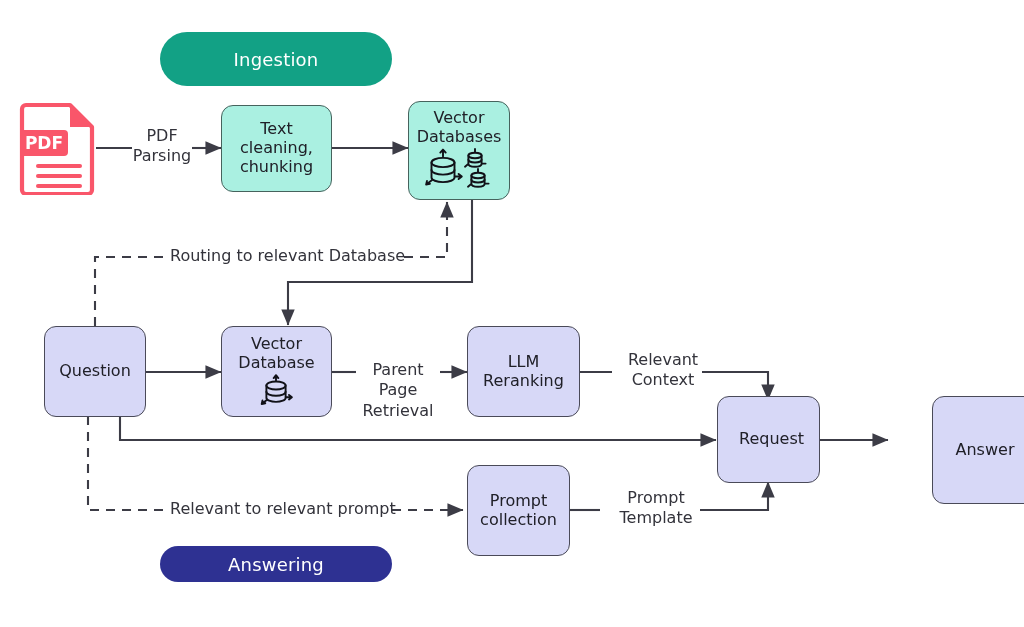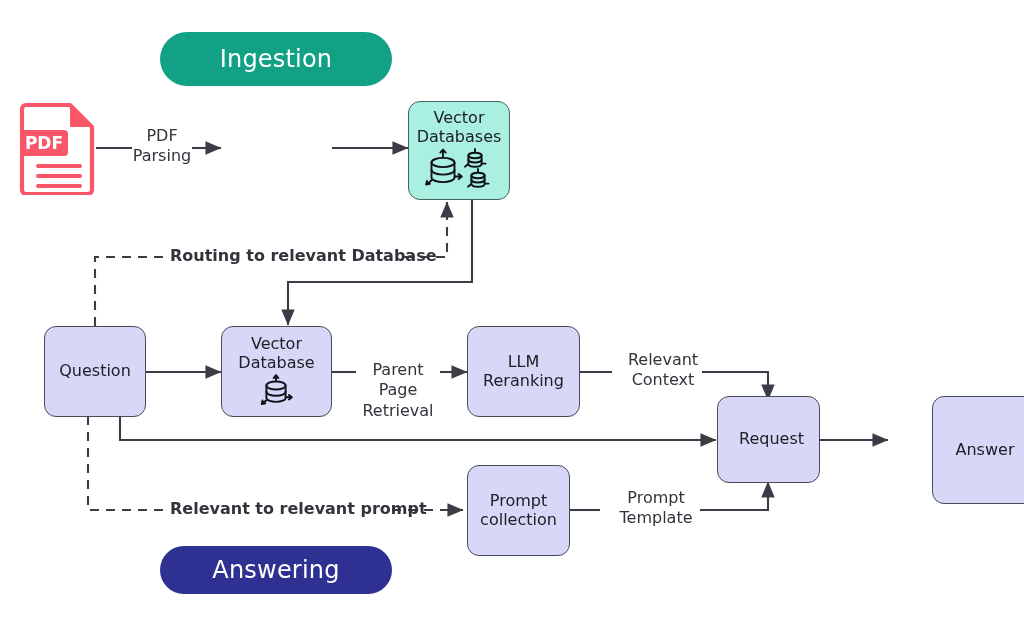--- a/index.html
+++ b/index.html
@@ -2,36 +2,36 @@
 <html><head>
 <meta charset="utf-8">
 <style>
   html,body{margin:0;padding:0;background:#ffffff;}
   body{width:1024px;height:627px;overflow:hidden;
        font-family:"DejaVu Sans","Liberation Sans",sans-serif;}
   #stage{position:relative;width:1024px;height:627px;background:#fff;}
   svg.layer{position:absolute;left:0;top:0;width:1024px;height:627px;}
 
   .pill{position:absolute;display:flex;align-items:center;justify-content:center;
-        border-radius:28px;color:#ffffff;font-size:24px;letter-spacing:.2px;text-align:center;}
+        border-radius:28px;color:#ffffff;font-size:18px;letter-spacing:.2px;text-align:center;}
   .pill.ingestion{background:#12a185;}
   .pill.answering{background:#2e3192;}
 
   .node{position:absolute;box-sizing:border-box;display:flex;flex-direction:column;
         align-items:center;justify-content:center;border-radius:12px;
         border:1.6px solid #4a4a55;font-size:16px;color:#202028;line-height:1.18;
         text-align:center;}
   .node.mint{background:#aaf0e1;border-color:#46635d;}
   .node.lav{background:#d7d8f7;border-color:#4a4a58;}
   .node .ttl{white-space:pre-line;}
   .node .dbwrap{margin-top:2px;line-height:0;}
 
   .elabel{position:absolute;font-size:16px;color:#33333b;line-height:1.28;
           text-align:center;white-space:pre-line;}
-  .dlabel{position:absolute;font-size:16px;color:#33333b;white-space:nowrap;font-weight:bold;}
+  .dlabel{position:absolute;font-size:16px;color:#33333b;white-space:nowrap;}
 
   .pdf{position:absolute;}
 </style>
 </head>
 <body>
 
 <div id="stage">
 
   <svg class="layer" viewBox="0 0 1024 627">
     <defs>
@@ -68,36 +68,41 @@
 
       <path d="M88,416 L88,510 L168,510" stroke-dasharray="9 7"></path>
       <path d="M392,510 L463,510" stroke-dasharray="9 7" marker-end="url(#arw)"></path>
     </g>
   </svg>
 
   <div class="pill ingestion" style="left:160px;top:32px;width:232px;height:54px;">
     <span>Ingestion</span>
   </div>
 
-  <div class="pill answering" style="left:160px;top:546px;width:232px;height:48px;">
+  <div class="pill answering" style="left:160px;top:546px;width:232px;height:36px;">
     <span>Answering</span>
   </div>
 
   <svg class="pdf" style="left:18px;top:100px;" width="82" height="95" viewBox="0 0 82 95">
     <path d="M8,5 h44 l22,22 v63 a4,4 0 0 1 -4,4 h-62 a4,4 0 0 1 -4,-4 v-81 a4,4 0 0 1 4,-4 z" fill="#ffffff" stroke="#f9566a" stroke-width="4.2" stroke-linejoin="round"></path>
     <path d="M52,5 l22,22 h-22 z" fill="#f9566a"></path>
     <rect x="2" y="30" width="48" height="26" rx="4" fill="#f9566a"></rect>
     <text x="26" y="49" font-family="DejaVu Sans, sans-serif" font-size="17" font-weight="bold" fill="#ffffff" text-anchor="middle">PDF</text>
     <g stroke="#f9566a" stroke-width="4" stroke-linecap="round">
       <line x1="20" y1="66" x2="62" y2="66"></line>
       <line x1="20" y1="76" x2="62" y2="76"></line>
       <line x1="20" y1="86" x2="62" y2="86"></line>
     </g>
   </svg>
 
+  <div class="node mint" style="left:221px;top:105px;width:111px;height:87px;">
+    <span class="ttl">Text
+cleaning,
+chunking</span>
+  </div>
 
   <div class="node mint" style="left:408px;top:101px;width:102px;height:99px;">
     <span class="ttl">Vector
 Databases</span>
     <span class="dbwrap">
       <svg width="78" height="44" viewBox="0 0 78 44">
         <g fill="none" stroke="#111118" stroke-width="1.9" stroke-linecap="round" stroke-linejoin="round">
 
           <ellipse cx="23" cy="14.5" rx="11.5" ry="4.6"></ellipse>
           <path d="M11.5,14.5 v15 a11.5,4.6 0 0 0 23,0 v-15"></path>

